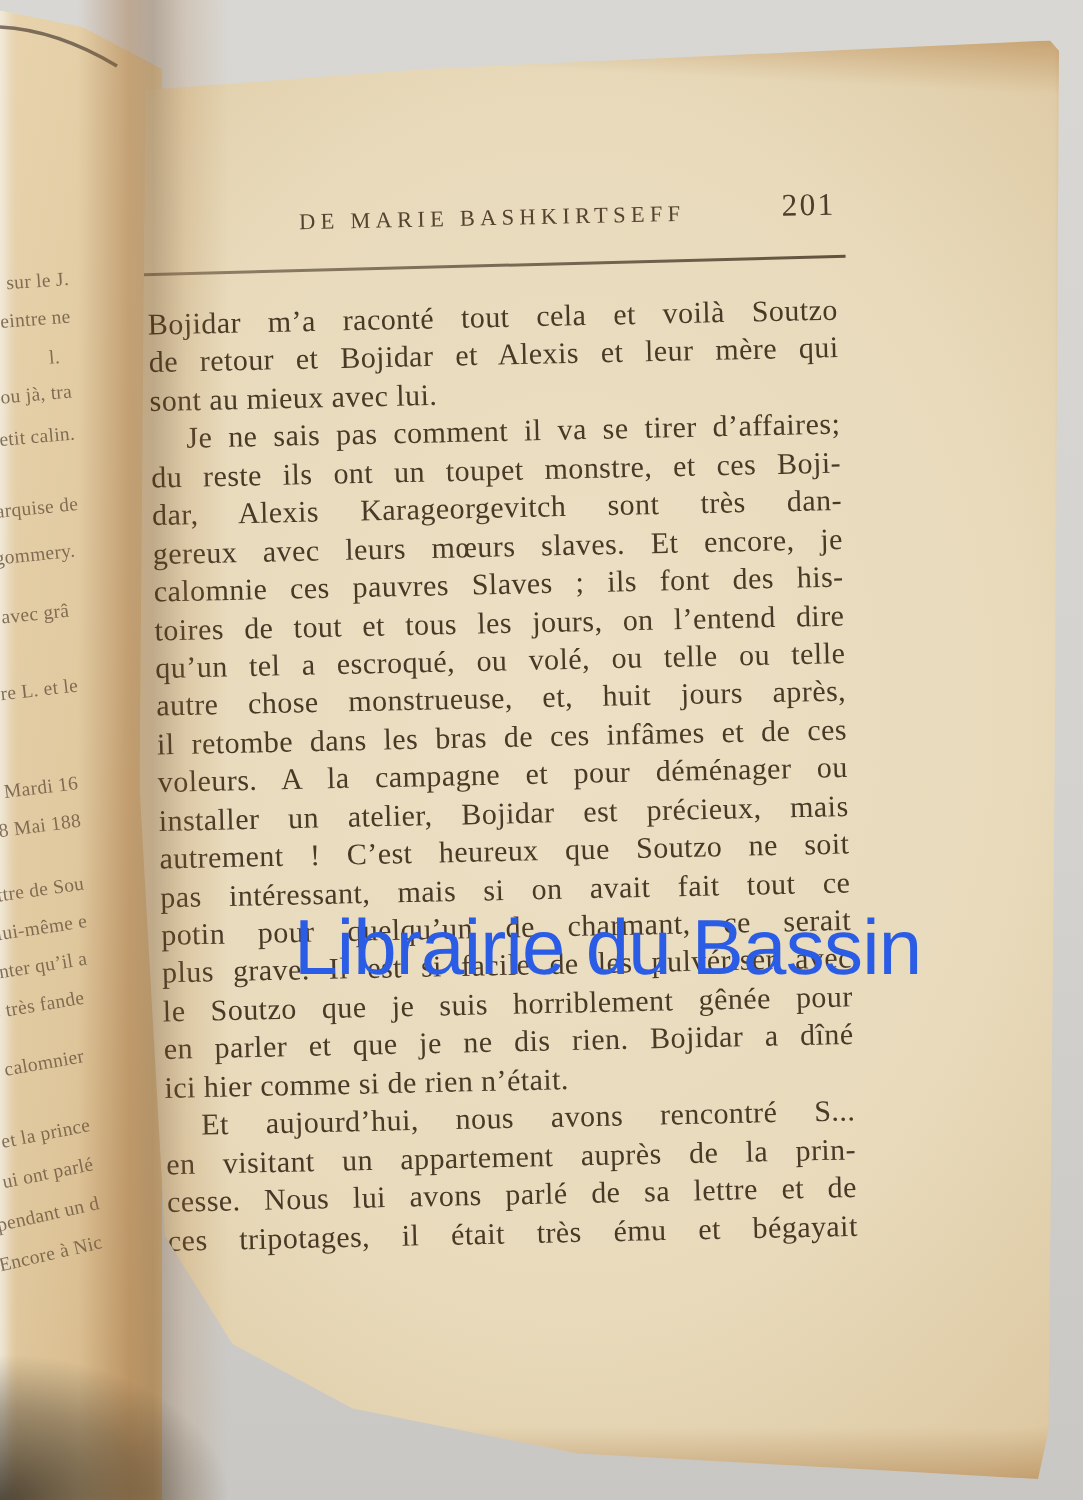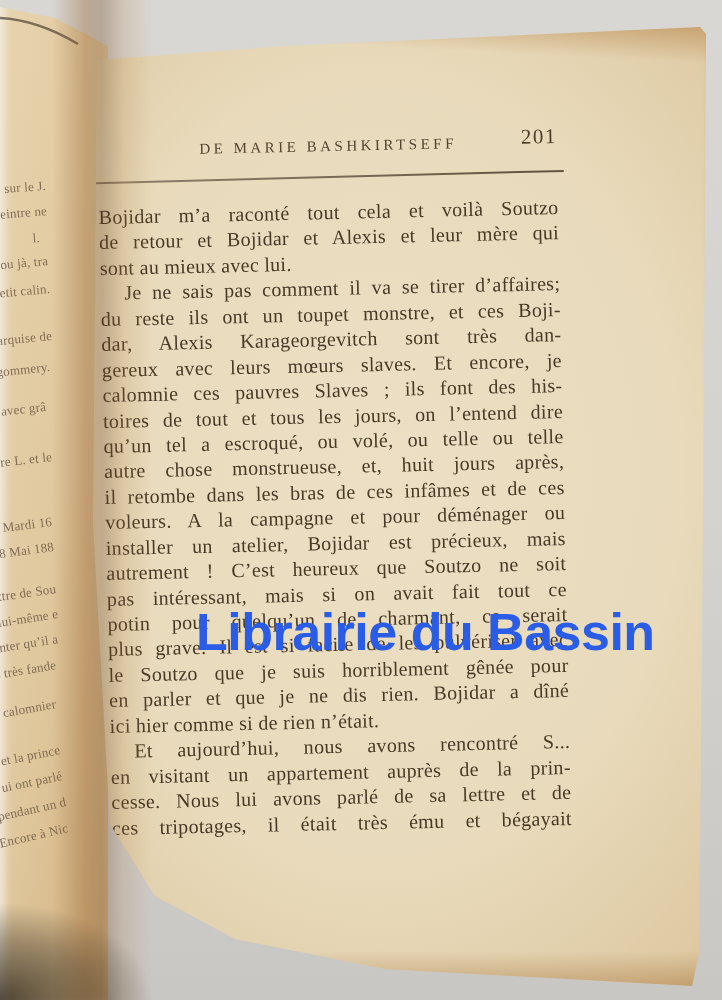--- a/index.html
+++ b/index.html
@@ -76,21 +76,21 @@
     height:25.45px;line-height:25.45px;font-size:20px;letter-spacing:.3px;
     text-align:justify;text-align-last:justify;white-space:normal;
     color:rgba(66,50,32,.96);
   }
   .line.para-end{text-align-last:left;}
   .line.indent{padding-left:24px;}
   
   .watermark{
     position:absolute;left:196px;top:602px;z-index:9;
     font-family:"Liberation Sans", sans-serif;
-    font-size:52px;letter-spacing:-.5px;white-space:nowrap;font-weight:bold;
+    font-size:52px;letter-spacing:-.5px;white-space:nowrap;
   }
 </style>
 </head>
 <body>
 
 <div class="left-page">
   <svg class="left-rule" width="90" height="60" viewBox="0 0 90 60">
     <path d="M0 18 Q 38 20 78 44" fill="none" stroke="#4e4234" stroke-width="2.4" opacity=".7"></path>
   </svg>
   <div>

